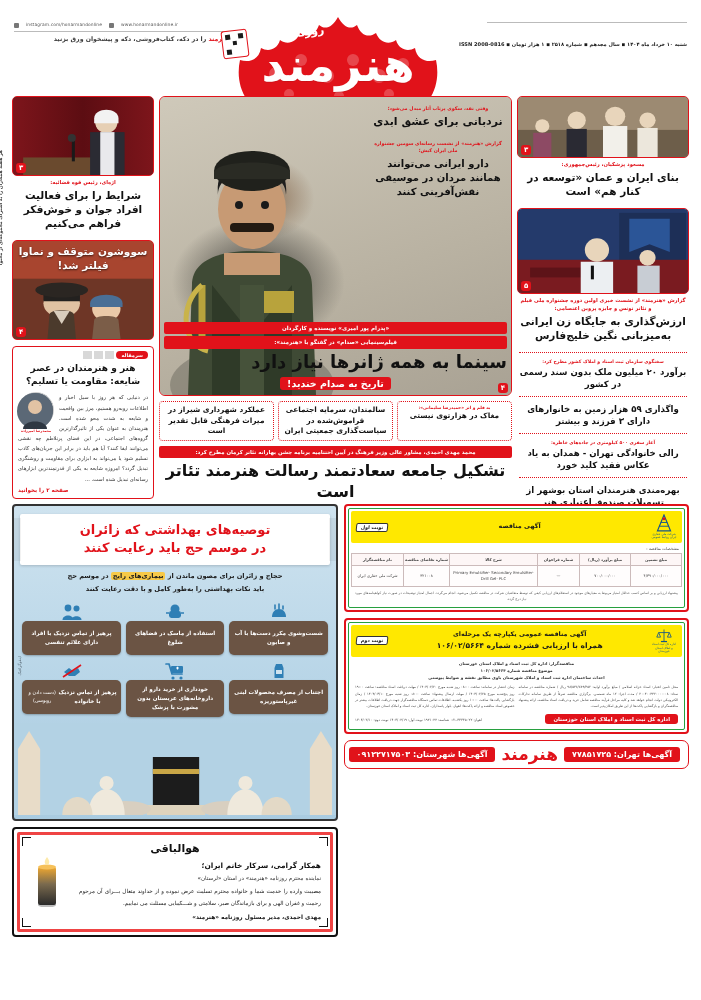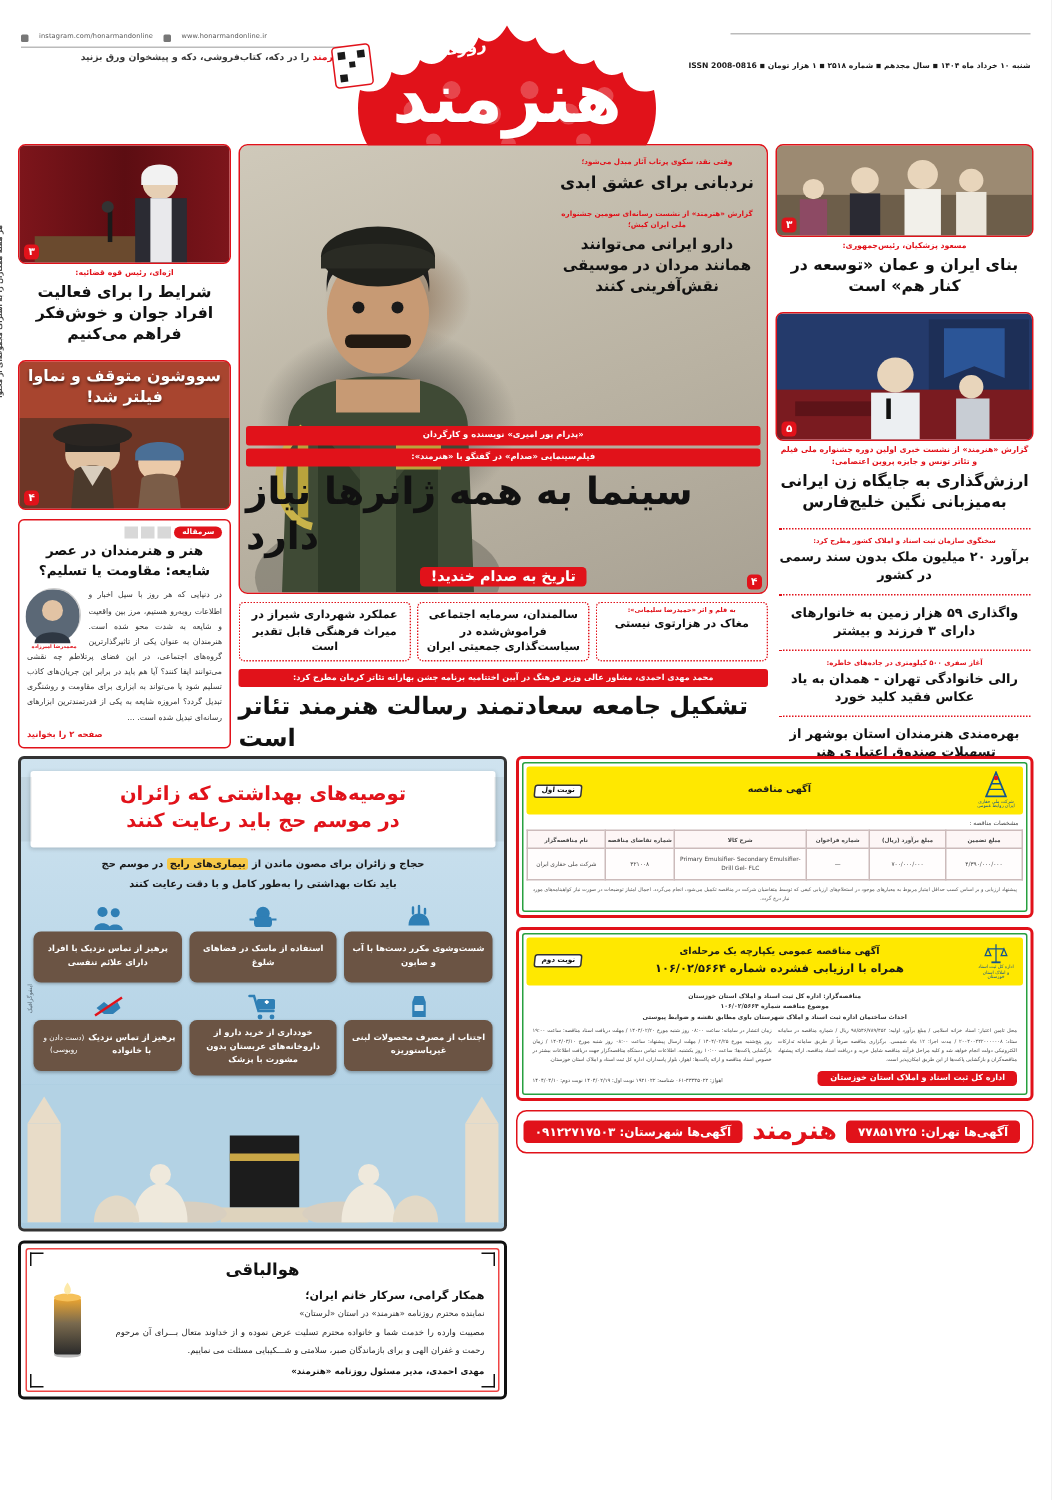--- a/index.html
+++ b/index.html
@@ -162,21 +162,21 @@
 
   .hero-bottom {
     position:absolute; right:4px; left:4px; bottom:4px;
   }
   .red-strip {
     background:#e1121a; color:#fff; font-size:5.6px; font-weight:bold;
     text-align:center; padding:2px 3px; border-radius:2px; margin-bottom:2px;
     line-height:1.5;
   }
   .big-head {
-    font-size:25px; font-weight:bold; color:#111; text-align:left;
+    font-size:18px; font-weight:bold; color:#111; text-align:right;
     line-height:1.18; letter-spacing:-.5px;
   }
   .big-sub {
     display:inline-block; background:#e1121a; color:#fff;
     font-size:9.5px; font-weight:bold; padding:1px 7px; border-radius:3px; margin-top:3px;
   }
   .hero-bottom-wrap { text-align:center; }
 
   
   .tri { display:flex; gap:4px; margin-top:5px; }
@@ -186,21 +186,21 @@
   }
   .tri-cell .tk { color:#e1121a; font-size:4.3px; font-weight:bold; line-height:1.4;}
   .tri-cell .th { font-size:7.4px; font-weight:bold; color:#111; line-height:1.45; }
 
   .bottom-lead { margin-top:5px; }
   .bl-strip {
     background:#e1121a; color:#fff; font-size:5.4px; font-weight:bold;
     padding:2px 4px; border-radius:2px; text-align:center; line-height:1.5;
   }
   .bl-head {
-    font-size:16px; font-weight:bold; text-align:left; color:#111;
+    font-size:16px; font-weight:bold; text-align:center; color:#111;
     line-height:1.3; margin-top:3px;
   }
 
   
   .rc-photo { height: 80px; }
   .rc-photo.tall { height: 100px; }
   .rc-overlay {
     position:absolute; top:3px; left:0; right:0; text-align:center;
     color:#fff; font-size:10.5px; font-weight:bold; line-height:1.35;
     text-shadow:0 1px 2px rgba(0,0,0,.65);
@@ -355,21 +355,21 @@
     position:absolute; top:150px; left:3px;
     writing-mode:vertical-rl; transform:rotate(180deg);
     font-size:4px; color:#5d6e7a;
   }
 
   
   .obit {
     border:2px solid #111; border-radius:4px; margin-top:6px;
     background:#fff; padding:3px;
   }
-  .obit-in { border:1px solid #ef4444; border-radius:2px; padding:7px 9px 9px; position:relative; }
+  .obit-in { border:3px solid #ef4444; border-radius:2px; padding:7px 9px 9px; position:relative; }
   .obit-hdr { text-align:center; font-size:11px; font-weight:bold; color:#111; margin-bottom:5px; }
   .obit-l1 { font-size:7.4px; font-weight:bold; color:#111; line-height:1.7; }
   .obit-l2 { font-size:5.6px; color:#333; line-height:1.8; margin-bottom:3px;}
   .obit-body { font-size:5.6px; color:#222; line-height:2.05; text-align:justify; }
   .obit-sign { font-size:5.8px; color:#111; font-weight:bold; margin-top:5px; text-align:right; }
   .candle {
     position:absolute; left:14px; top:20px; width:26px; height:52px;
   }
   .obit-txtwrap { padding-left:50px; }
 

